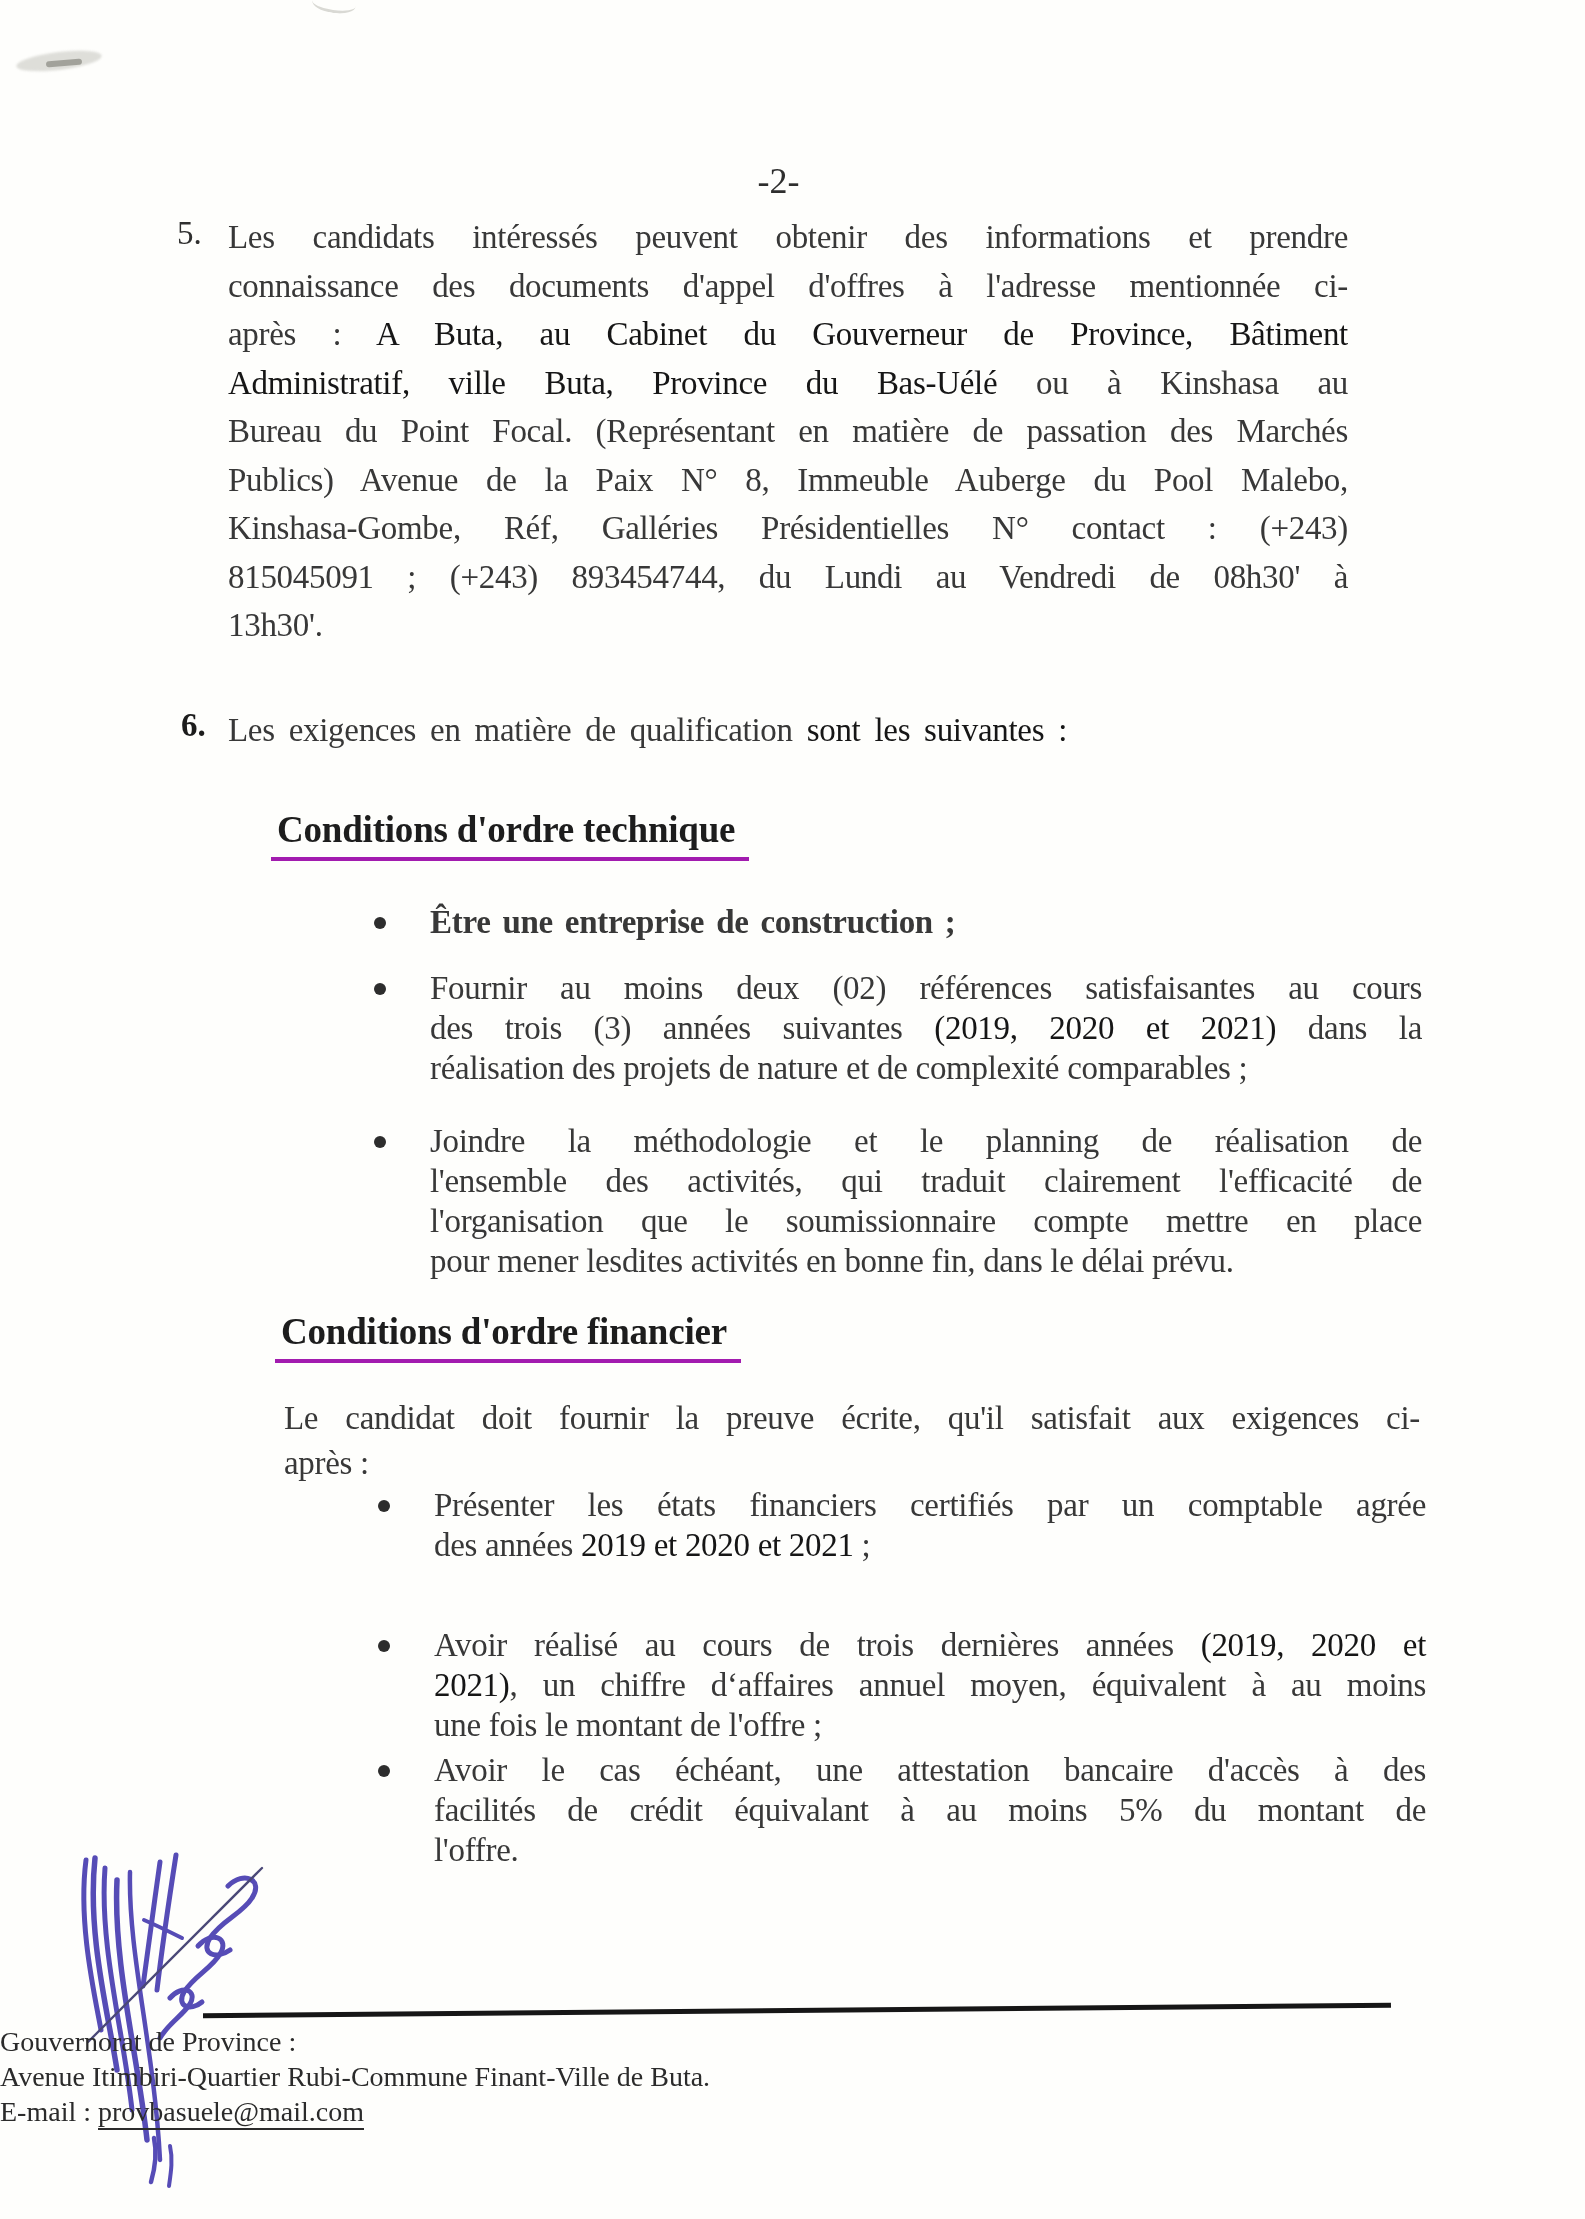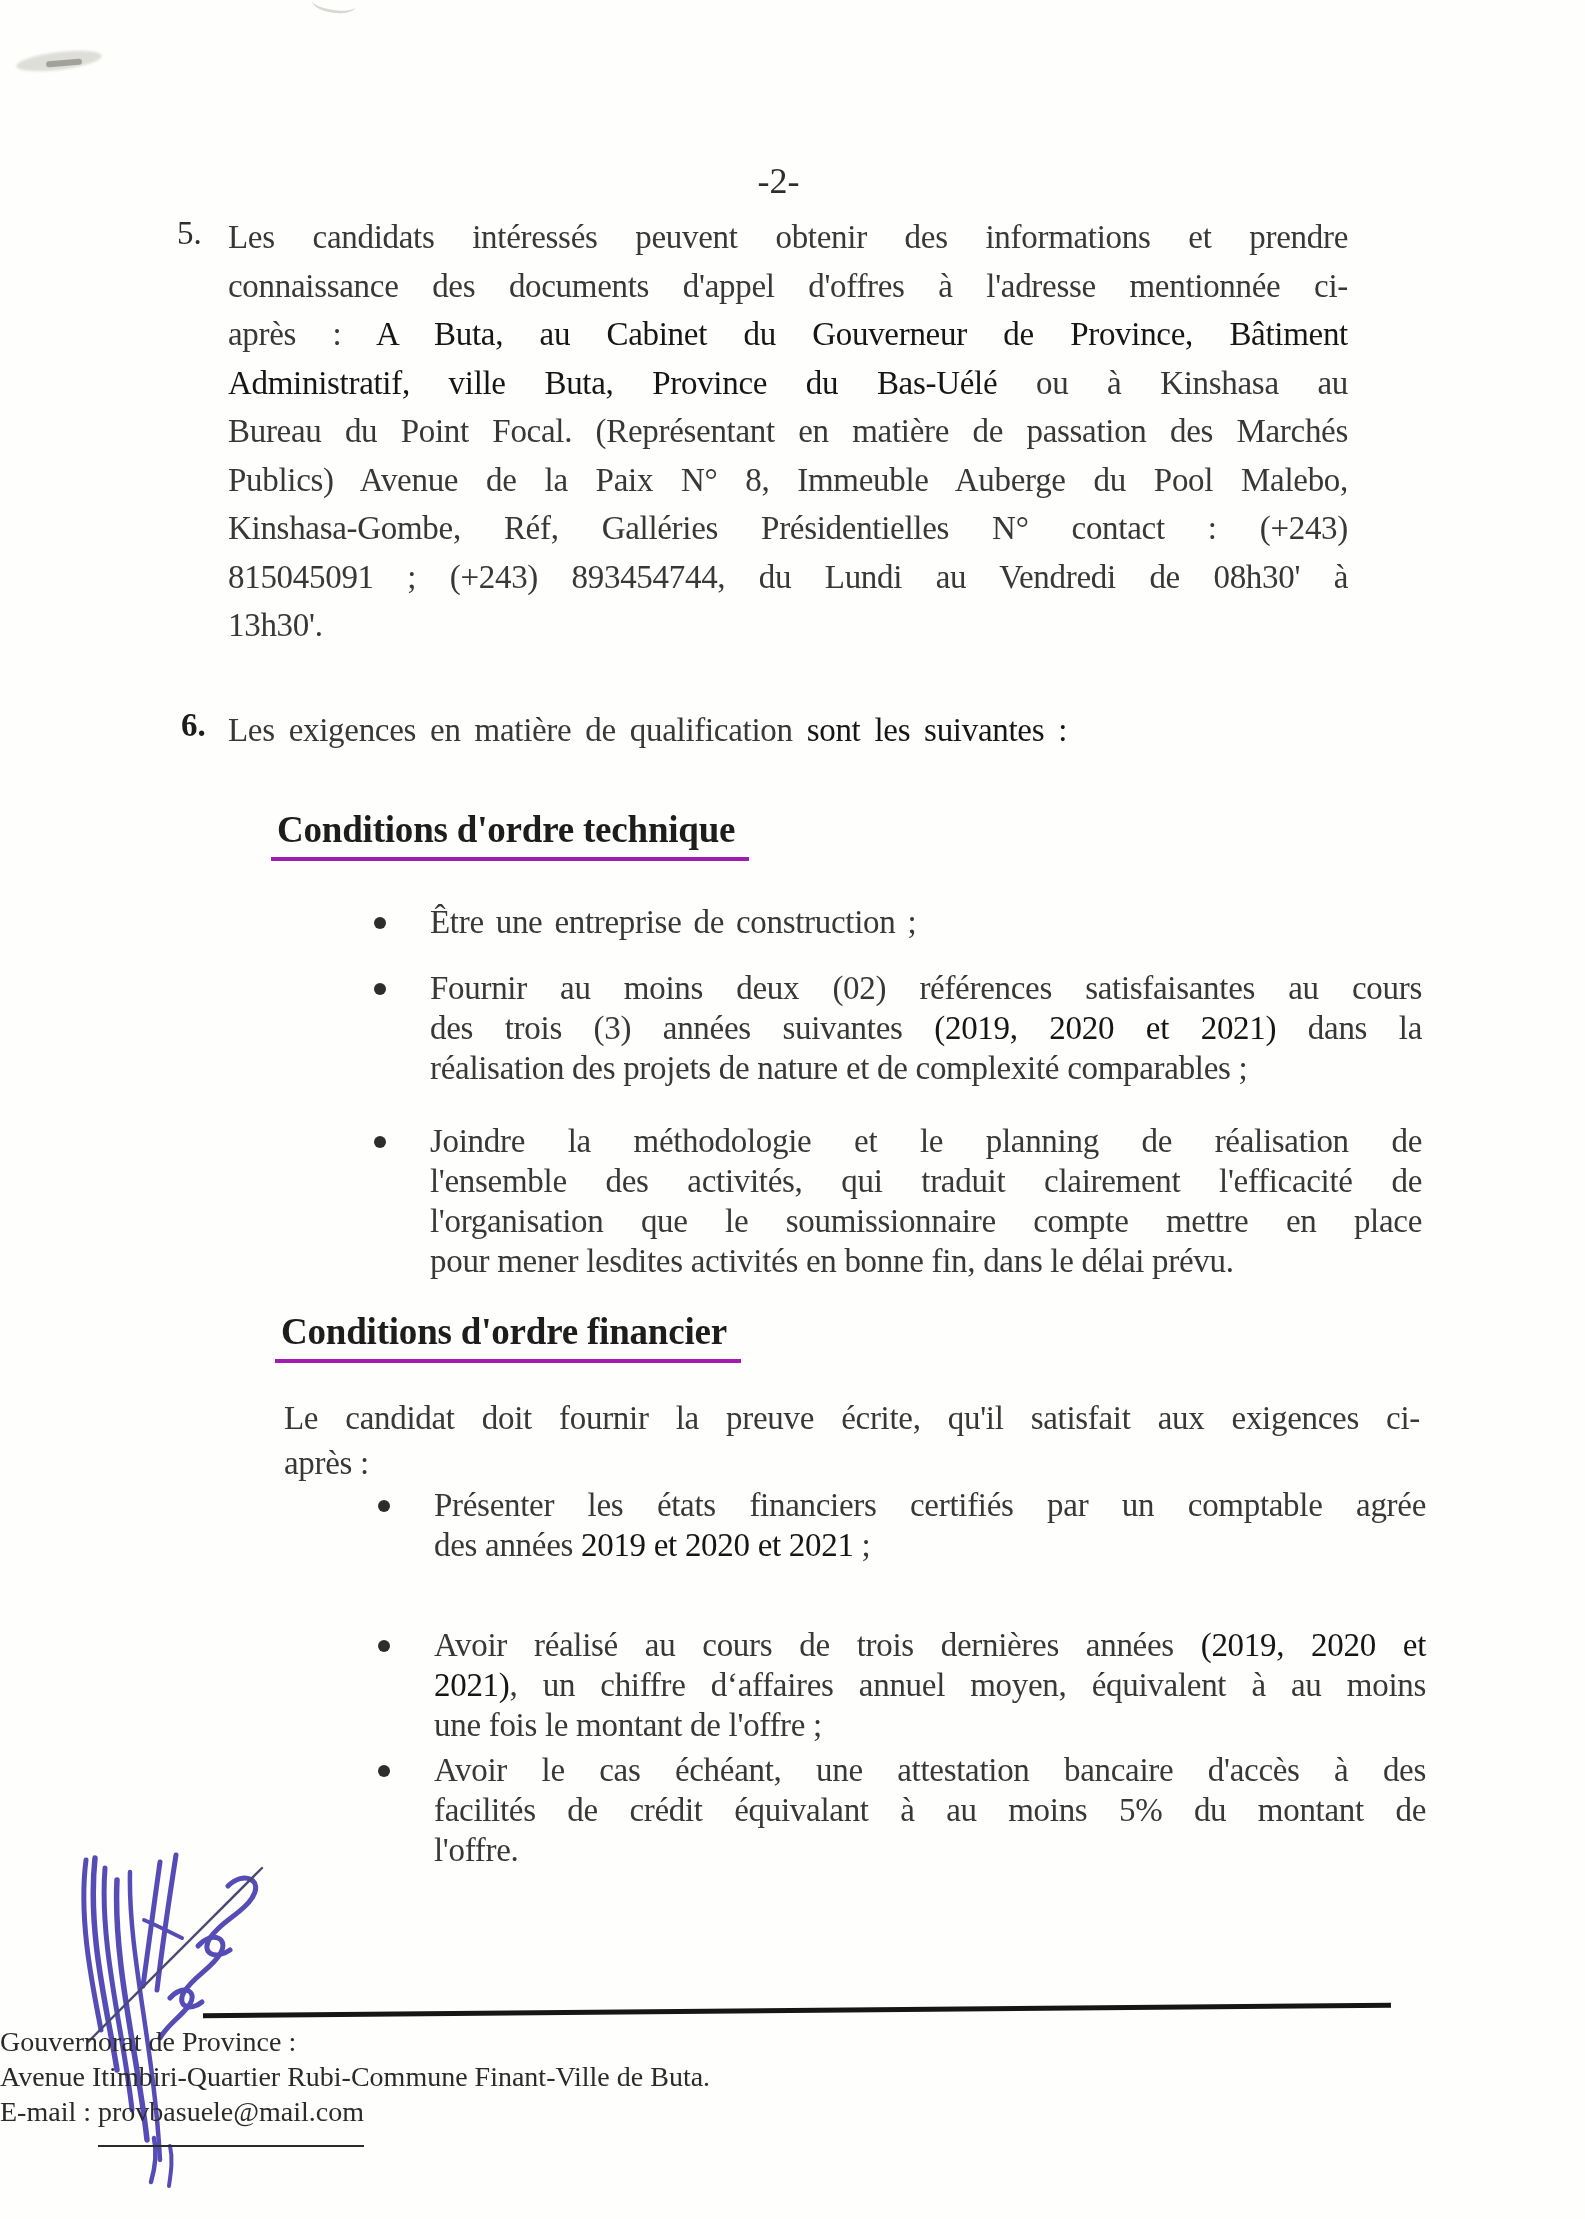--- a/index.html
+++ b/index.html
@@ -52,37 +52,37 @@
   .h-tech{left:277px;top:808px;}
   .h-fin{left:281px;top:1310px;}
 
   .bullet{position:absolute;padding-left:60px;font-size:33px;}
   .bullet .dot{
     position:absolute;left:4px;top:15px;
     width:12px;height:12px;border-radius:50%;
     background:#2d2d2d;
   }
   .bullet .btext{width:992px;line-height:40px;}
-  .b-t1{left:370px;top:902px;}
+  .b-t1{left:370px;top:902px;font-weight:bold;}
   .b-t1 .tline{word-spacing:4px;}
   .b-t2{left:370px;top:968px;}
   .b-t3{left:370px;top:1121px;}
   .b-f1{left:374px;top:1485px;}
   .b-f2{left:374px;top:1597px;margin-top:28px;}
   .b-f3{left:374px;top:1750px;}
 
   .footer-rule{
     position:absolute;left:203px;top:2008px;width:1188px;height:5px;
     background:#161616;transform:rotate(-0.5deg);
   }
   .footer{
     position:absolute;left:0;top:2024px;width:1585px;
     font-size:28px;line-height:35px;color:#2b2b2b;
   }
-  .footer .email{border-bottom:2px solid #2b2b2b;padding-bottom:18px;}
+  .footer .email{border-bottom:2px solid #2b2b2b;padding-bottom:1px;}
 
   .signature{position:absolute;left:48px;top:1842px;}
 
   
   .artifact{position:absolute;pointer-events:none;}
   .a1{left:16px;top:52px;width:86px;height:18px;border-radius:50%;
       background:#b8b8b0;opacity:.45;transform:rotate(-7deg);filter:blur(1px);}
   .a2{left:46px;top:60px;width:36px;height:6px;border-radius:3px;
       background:#8d8d85;opacity:.75;transform:rotate(-5deg);}
   .a3{left:312px;top:-6px;width:44px;height:16px;border-radius:50%;

